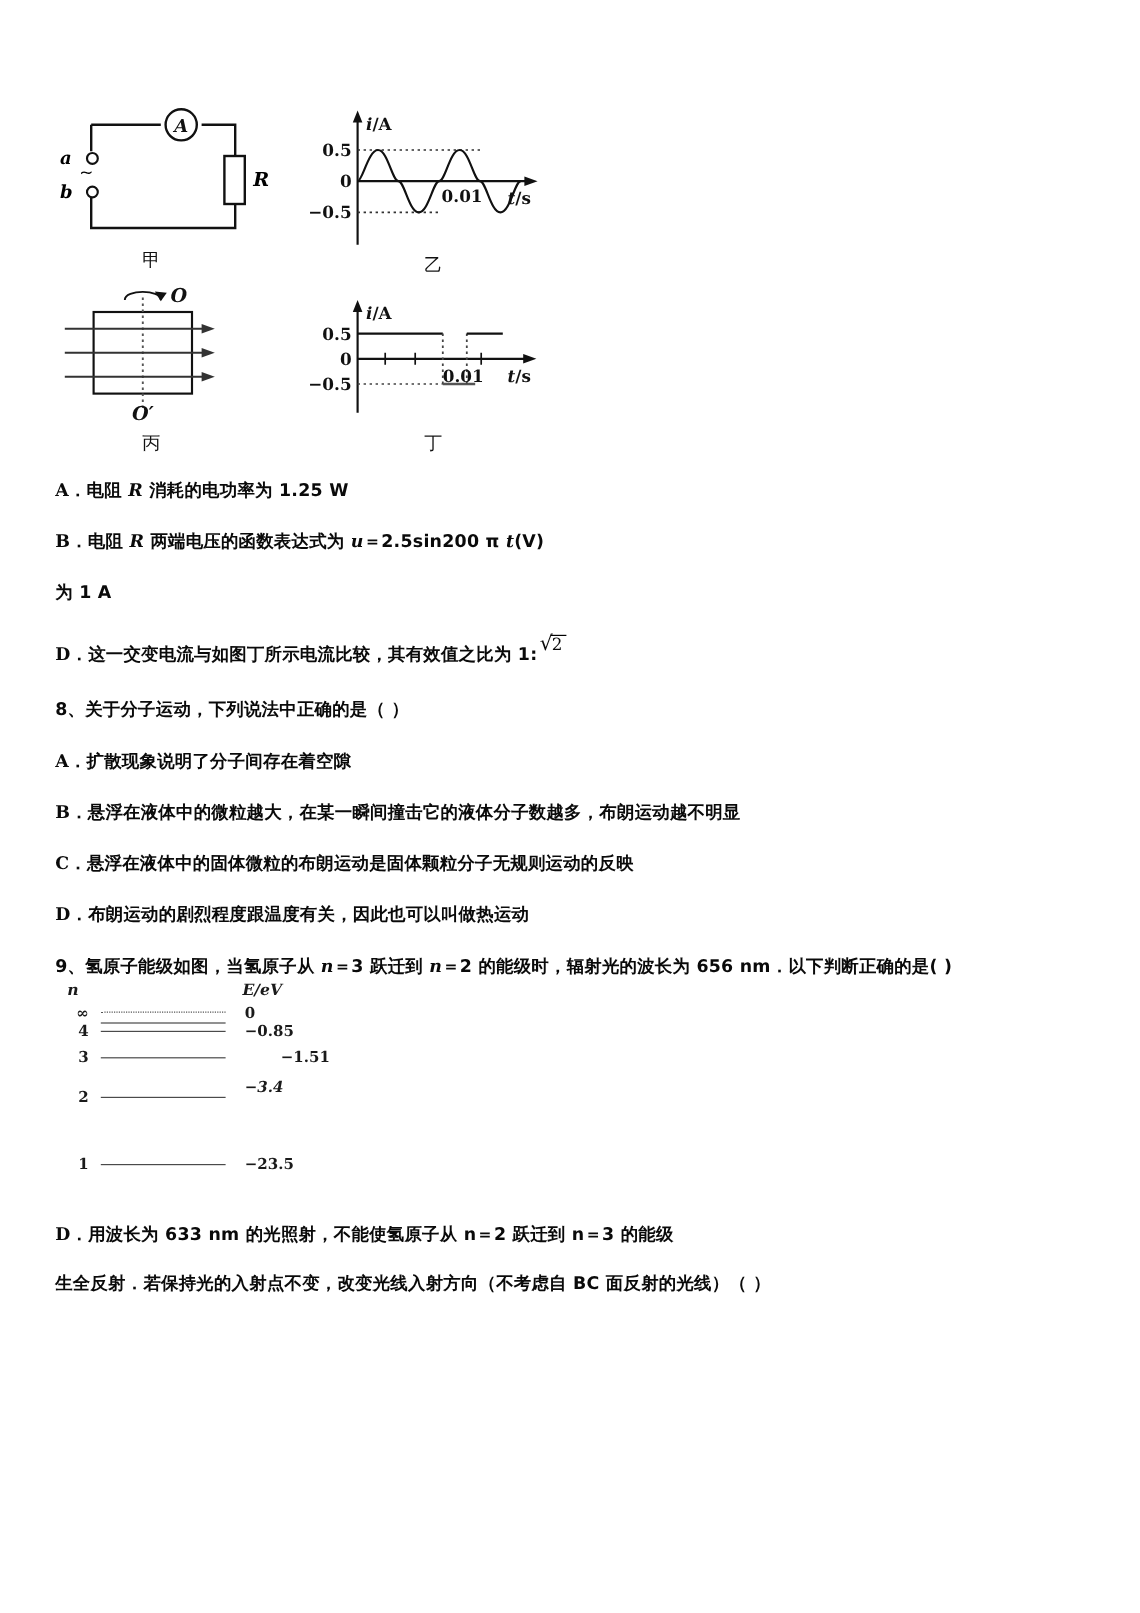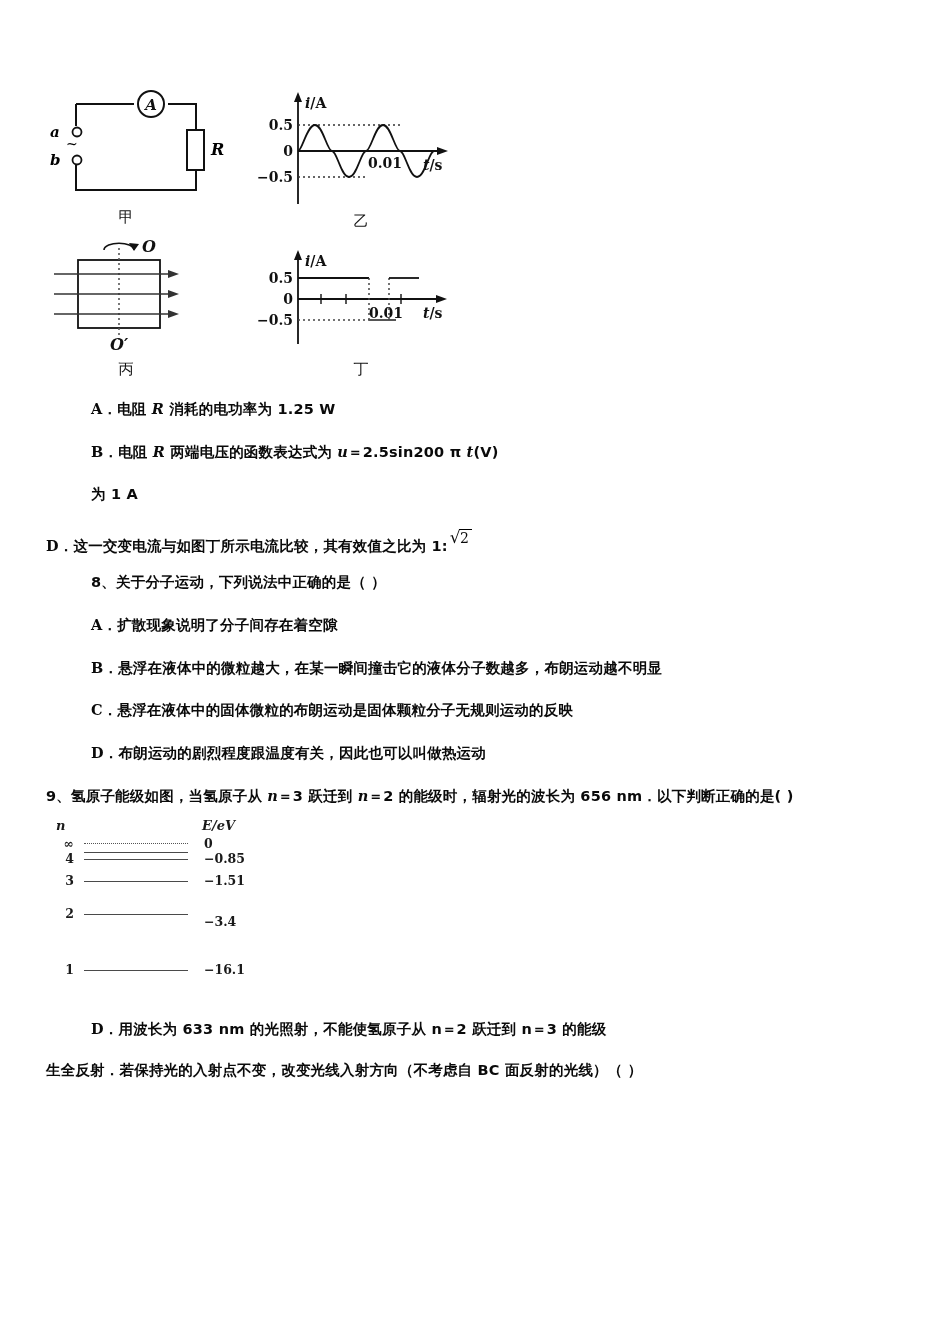--- a/index.html
+++ b/index.html
@@ -66,21 +66,21 @@
   }
   .opt, .qline, .contline {
     font-family: "DejaVu Sans", "Liberation Sans", sans-serif;
     font-size: 14.5px;
     font-weight: bold;
     line-height: 1.5;
     color: #0a0a0a;
     margin: 0;
     letter-spacing: 0.2px;
   }
-  .row { margin-bottom: 20px; margin-left: 45px; }
+  .row { margin-bottom: 20px; }
   .row-tight { margin-bottom: 14px; }
   .it { font-style: italic; font-family: "DejaVu Serif","Liberation Serif",serif; }
   .lbl { font-family: "DejaVu Serif","Liberation Serif",serif; font-weight: bold; font-style: normal; }
 
   
   .sqrt {
     display: inline-block;
     position: relative;
     vertical-align: 8px;
     font-family: "DejaVu Serif","Liberation Serif",serif;
@@ -258,41 +258,41 @@
     <p class="opt row">
       <span class="lbl">A．</span><span>电阻 </span><span class="it">R</span><span> 消耗的电功率为 1.25 W</span>
     </p>
 
     <p class="opt row">
       <span class="lbl">B．</span><span>电阻 </span><span class="it">R</span><span> 两端电压的函数表达式为 </span><span class="it">u</span><span>＝2.5sin200 π </span><span class="it">t</span><span>(V)</span>
     </p>
 
     <p class="contline row">为 1 A</p>
 
-    <p class="opt" style="margin-bottom:14px;">
+    <p class="opt" style="margin-bottom:24px;">
       <span class="lbl">D．</span><span>这一交变电流与如图丁所示电流比较，其有效值之比为 1:</span><span class="sqrt"><span class="radsym">√</span><span class="rad">2</span></span>
     </p>
 
     <p class="qline row">
       <span>8、</span><span>关于分子运动，下列说法中正确的是（        ）</span>
     </p>
     <p class="opt row">
       <span class="lbl">A．</span><span>扩散现象说明了分子间存在着空隙</span>
     </p>
     <p class="opt row">
       <span class="lbl">B．</span><span>悬浮在液体中的微粒越大，在某一瞬间撞击它的液体分子数越多，布朗运动越不明显</span>
     </p>
     <p class="opt row">
       <span class="lbl">C．</span><span>悬浮在液体中的固体微粒的布朗运动是固体颗粒分子无规则运动的反映</span>
     </p>
     <p class="opt row">
       <span class="lbl">D．</span><span>布朗运动的剧烈程度跟温度有关，因此也可以叫做热运动</span>
     </p>
 
-    <p class="qline" style="margin-bottom:18px;">
+    <p class="qline" style="margin-bottom:8px;">
       <span>9、</span><span>氢原子能级如图，当氢原子从 </span><span class="it">n</span><span>＝3 跃迁到 </span><span class="it">n</span><span>＝2 的能级时，辐射光的波长为 656 nm．以下判断正确的是(        )</span>
     </p>
 
     <div style="height:192px;"></div>
 
     <p class="opt row">
       <span class="lbl">D．</span><span>用波长为 633 nm 的光照射，不能使氢原子从 n＝2 跃迁到 n＝3 的能级</span>
     </p>
 
     <p class="qline">生全反射．若保持光的入射点不变，改变光线入射方向（不考虑自 BC 面反射的光线）（    ）</p>
@@ -307,24 +307,24 @@
     <div class="en-val" style="top:18px;">0</div>
 
     <div class="en-line" style="top:34px;"></div>
 
     <div class="en-n" style="left:0px; top:33px;">4</div>
     <div class="en-line" style="top:41px;"></div>
     <div class="en-val" style="top:33px;">−0.85</div>
 
     <div class="en-n" style="left:0px; top:55px;">3</div>
     <div class="en-line" style="top:63px;"></div>
-    <div class="en-val" style="top:55px;">−1.51</div>
+    <div class="en-val" style="top:55px;margin-left:30px;">−1.51</div>
 
     <div class="en-n" style="left:0px; top:88px;">2</div>
     <div class="en-line" style="top:96px;"></div>
-    <div class="en-val" style="top:96px;">−3.4</div>
+    <div class="en-val" style="top:80px;font-style:italic;">−3.4</div>
 
     <div class="en-n" style="left:0px; top:144px;">1</div>
     <div class="en-line" style="top:152px;"></div>
-    <div class="en-val" style="top:144px;">−16.1</div>
+    <div class="en-val" style="top:144px;">−23.5</div>
   </div>
 
 </div>
 
 </body></html>

